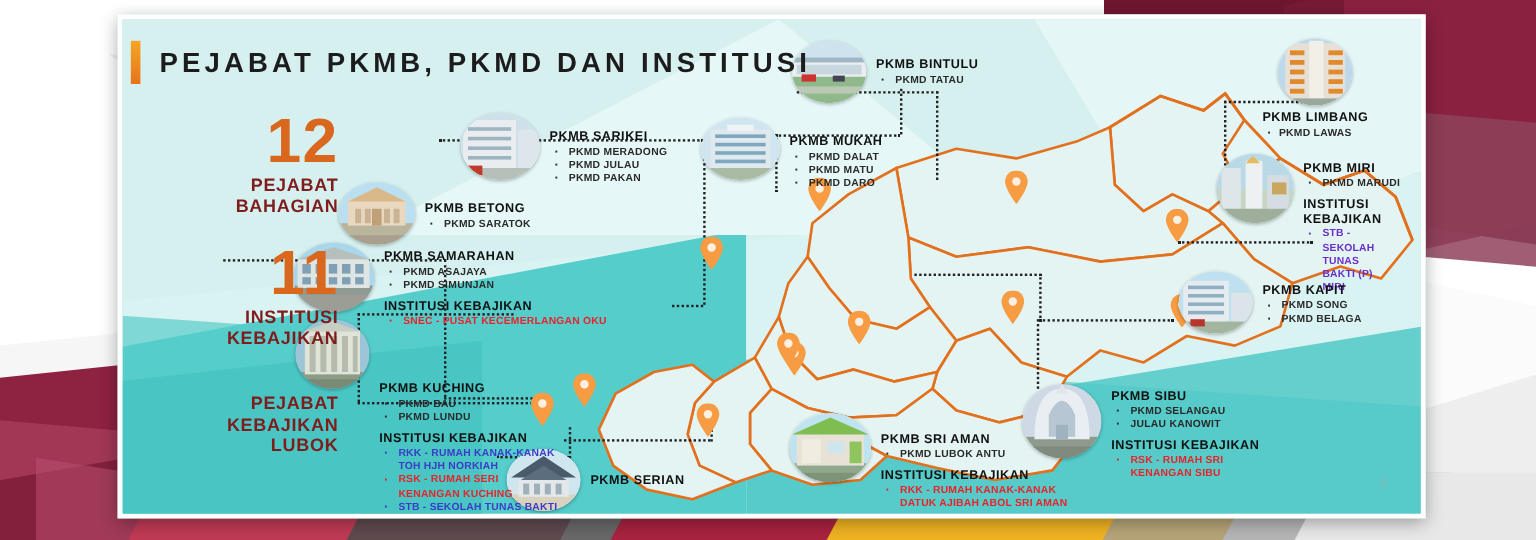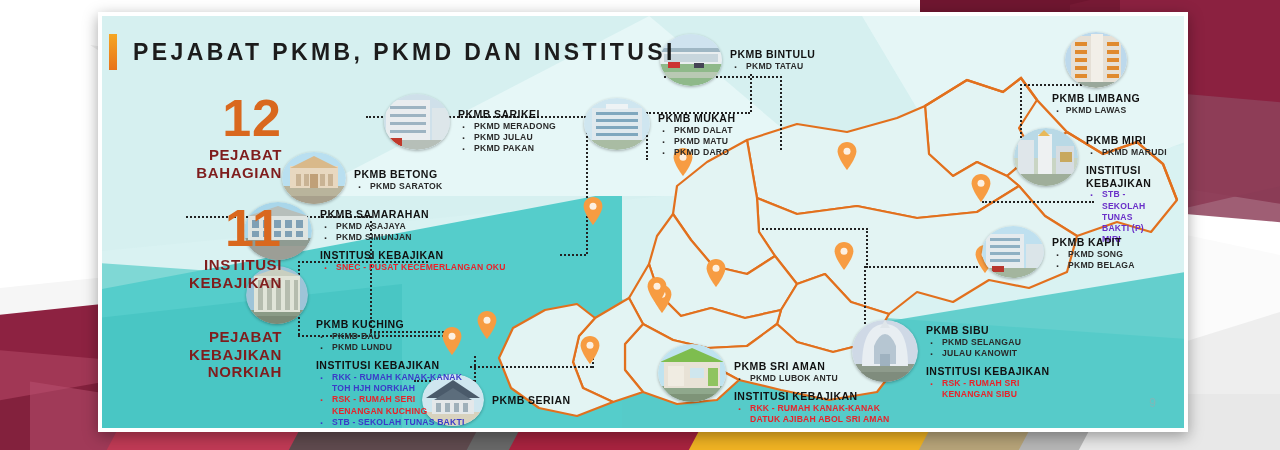--- a/index.html
+++ b/index.html
@@ -197,21 +197,21 @@
       <div class="stat-num">11</div>
       <div class="stat-lbl">
         <div>INSTITUSI</div>
         <div>KEBAJIKAN</div>
       </div>
     </div>
     <div class="stat" id="stat-2">
       <div class="stat-lbl">
         <div>PEJABAT</div>
         <div>KEBAJIKAN</div>
-        <div>NORKIAH</div>
+        <div>LUBOK</div>
       </div>
     </div>
 
     <div id="map">
       <svg viewBox="0 0 910 400" xmlns="http://www.w3.org/2000/svg">
         <g fill="#e3f4f3" stroke="#e2701d" stroke-width="2.2" stroke-linejoin="round">
 
           <path d="M648 70 L690 44 L726 56 L744 42 L760 64 L742 92 L756 118 L730 140 L700 126 L676 140 L652 118 Z"></path>
           <path d="M756 118 L790 96 L826 118 L860 106 L886 128 L900 164 L874 196 L840 186 L800 200 L768 180 L742 150 L730 140 Z"></path>
           <path d="M470 104 L520 88 L570 96 L620 82 L648 70 L652 118 L676 140 L700 126 L730 140 L742 150 L700 176 L640 182 L580 170 L520 178 L480 162 Z"></path>

